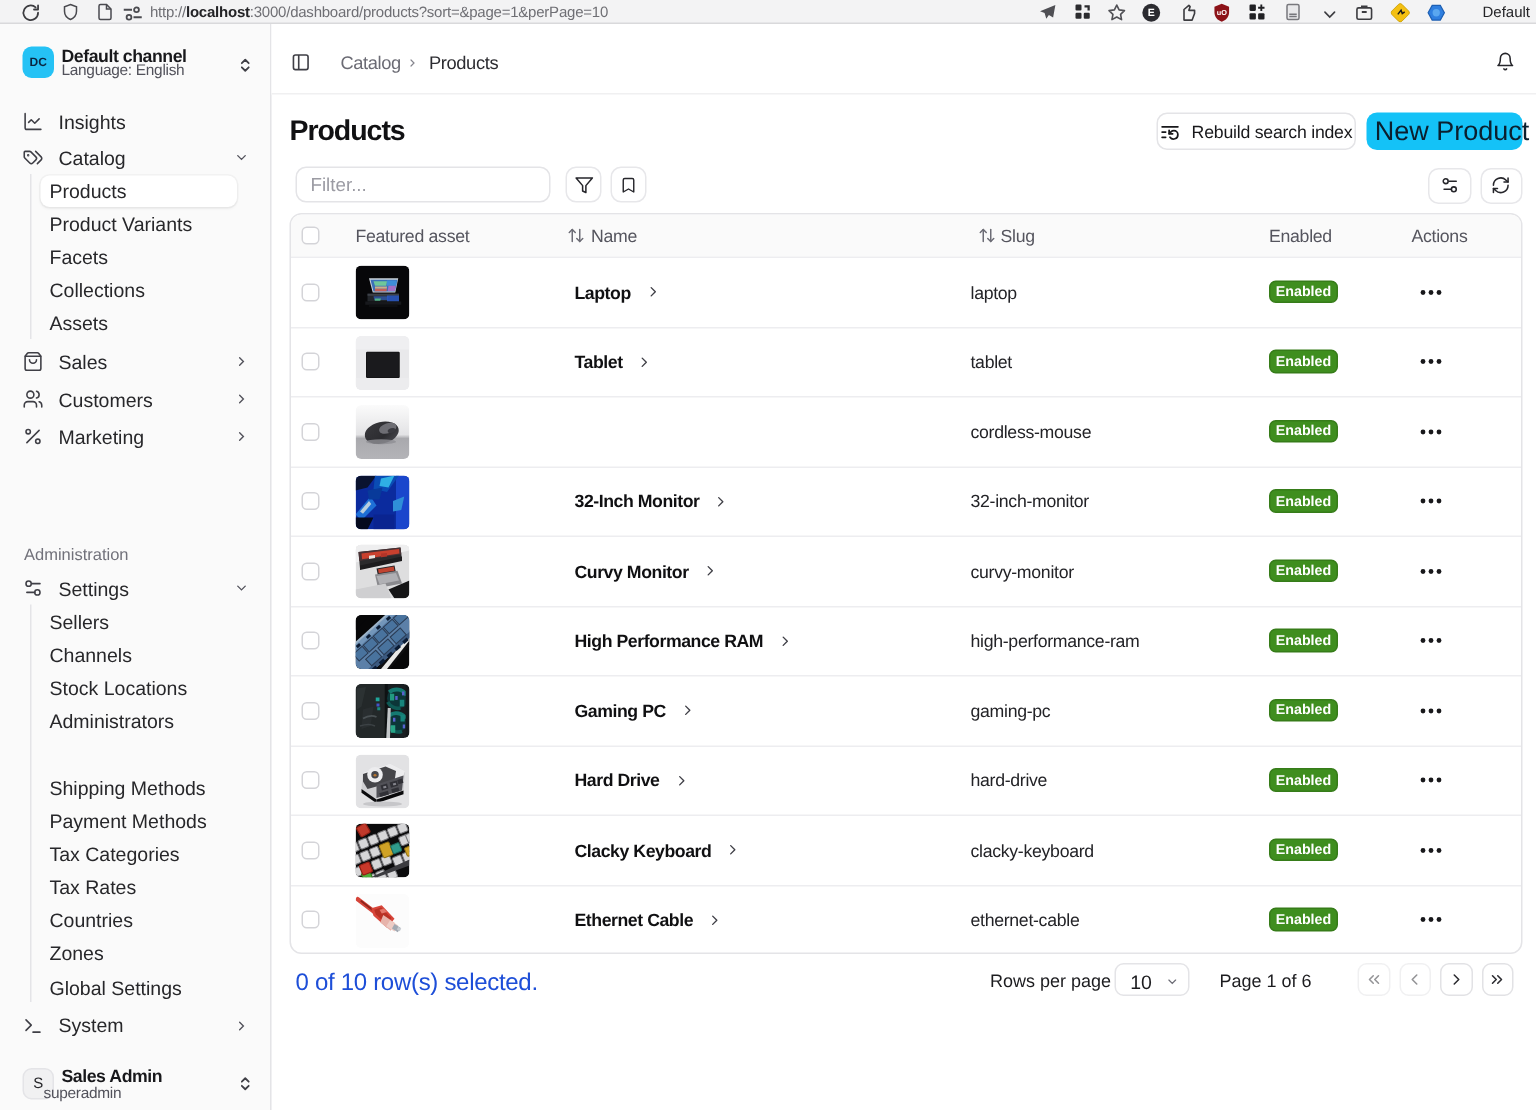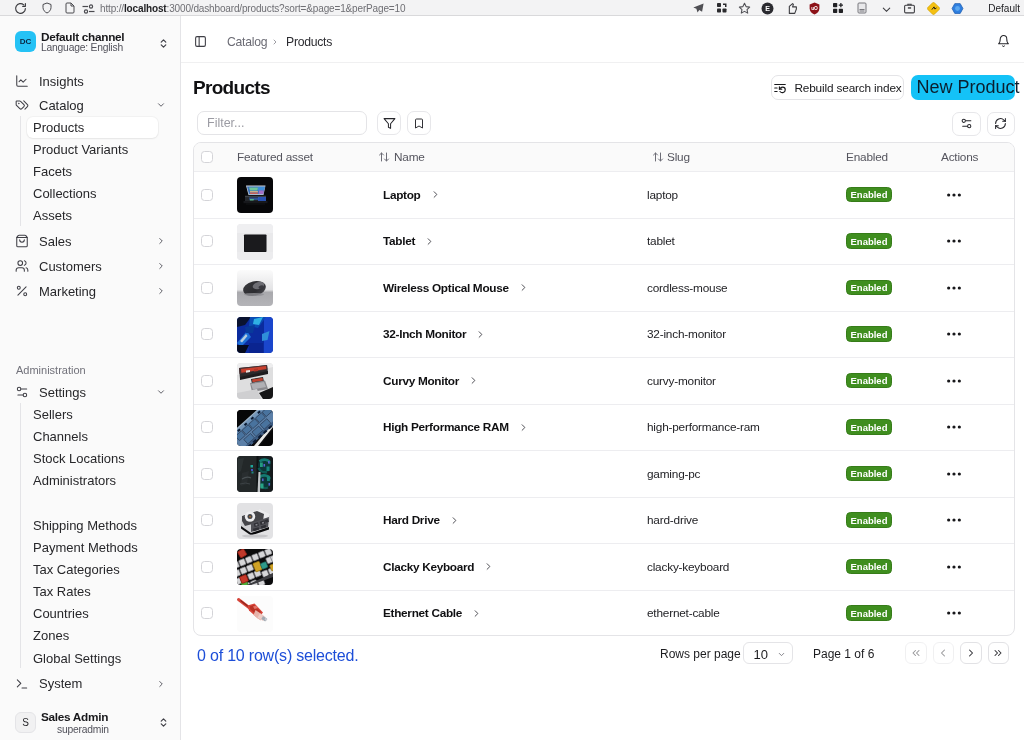--- a/index.html
+++ b/index.html
@@ -24,21 +24,21 @@
   .subline { position:absolute; left:20px; width:1px; background:#e4e4e7; }
   .selected { background:#fff; border-radius:6px; box-shadow:0 0 0 1px rgba(0,0,0,0.03), 0 1px 2px rgba(0,0,0,0.05); }
   .grouplabel { position:absolute; left:16px; font-size:11px; color:#71717a; }
   .chav { position:absolute; left:15px; top:15px; width:21px; height:21px; border-radius:6px; background:#25c2f5; color:#0a2540; font-size:8px; font-weight:700; display:flex; align-items:center; justify-content:center; }
   .chtit { position:absolute; left:41px; top:14px; font-size:11.8px; letter-spacing:-0.3px; font-weight:700; color:#18181b; }
   .chsub { position:absolute; left:41px; top:26px; font-size:10.3px; letter-spacing:-0.2px; color:#52525b; }
   .chchev { position:absolute; left:158px; top:20.5px; color:#3f3f46; }
 
   .uav { position:absolute; left:15px; top:695.5px; width:21px; height:21px; border-radius:6px; background:#f1f1f2; border:1px solid #e4e4e7; color:#27272a; font-size:10px; display:flex; align-items:center; justify-content:center; }
   .utit { position:absolute; left:41px; top:693.5px; font-size:11.8px; letter-spacing:-0.3px; font-weight:700; color:#18181b; }
-  .usub { position:absolute; left:57px; top:707.5px; font-size:10.3px; letter-spacing:-0.2px; color:#52525b; }
+  .usub { position:absolute; left:29px; top:707.5px; font-size:10.3px; letter-spacing:-0.2px; color:#52525b; }
   .uchev { position:absolute; left:158px; top:700px; color:#3f3f46; }
 
   
   #topbar { position:absolute; left:181px; top:16px; width:843px; height:47px; background:#fff; border-bottom:1px solid #f0f0f1; }
   .crumb { font-size:12.2px; letter-spacing:-0.25px; }
 
   
   h1 { position:absolute; left:193px; top:78px; font-size:19px; line-height:19px; font-weight:700; color:#111113; letter-spacing:-0.7px; }
   .btn { position:absolute; display:flex; align-items:center; justify-content:center; font-size:13px; font-weight:400; border-radius:7px; white-space:nowrap; }
   .btn-outline { background:#fff; border:1px solid #e4e4e7; color:#18181b; }
@@ -459,23 +459,20 @@
               <stop offset="1" stop-color="#4e4e54"></stop>
             </linearGradient>
           </defs>
           <rect width="36" height="36" fill="url(#mbg)"></rect>
           <ellipse cx="17.5" cy="18.5" rx="11.5" ry="7.2" transform="rotate(-13 17.5 18.5)" fill="url(#mb)"></ellipse>
           <ellipse cx="21.5" cy="15.5" rx="6" ry="3.4" transform="rotate(-18 21.5 15.5)" fill="#6e6e74"></ellipse>
           <ellipse cx="24" cy="17" rx="2.6" ry="1.5" transform="rotate(-18 24 17)" fill="#3a3a40"></ellipse>
           <ellipse cx="17" cy="24.5" rx="10" ry="1.6" fill="#8f8f93" opacity="0.8"></ellipse>
         </svg>
       </div>
-    <div class="pname">Wireless Optical Mouse<svg width="11" height="11" viewBox="0 0 24 24" fill="none" stroke="currentColor" stroke-width="2" stroke-linecap="round" stroke-linejoin="round">
-          <path d="m9 6 6 6-6 6"></path>
-        </svg></div>
     <div class="slug">cordless-mouse</div>
     <div class="badge">Enabled</div>
     <div class="dots">
         <svg width="16" height="16" viewBox="0 0 24 24" fill="currentColor">
           <circle cx="4" cy="12" r="2.4"></circle>
           <circle cx="12" cy="12" r="2.4"></circle>
           <circle cx="20" cy="12" r="2.4"></circle>
         </svg>
       </div>
   </div>
@@ -617,20 +614,23 @@
           <path d="M22.5 21 A7.5 7.5 0 0 1 33.5 23" stroke="#157a71" stroke-width="2.6" fill="none"></path>
           <path d="M22 28.5 A7.5 7.5 0 0 0 31 31.5" stroke="#0e5a54" stroke-width="2.4" fill="none"></path>
           <rect x="23.5" y="27.5" width="3" height="5" fill="#27a486"></rect>
           <rect x="30" y="20.5" width="2.8" height="4.5" fill="#17857c"></rect>
           <rect x="25" y="22.5" width="1.6" height="2.6" fill="#5862d0"></rect>
           <rect x="31.5" y="27" width="1.6" height="2.6" fill="#5862d0"></rect>
           <rect x="33.5" y="0" width="2.5" height="36" fill="#14181a"></rect>
           <polygon points="20.5,36 21.5,16 23.5,16 23,36" fill="#c3c7c9"></polygon>
         </svg>
       </div>
+    <div class="pname">Gaming PC<svg width="11" height="11" viewBox="0 0 24 24" fill="none" stroke="currentColor" stroke-width="2" stroke-linecap="round" stroke-linejoin="round">
+          <path d="m9 6 6 6-6 6"></path>
+        </svg></div>
     <div class="slug">gaming-pc</div>
     <div class="badge">Enabled</div>
     <div class="dots">
         <svg width="16" height="16" viewBox="0 0 24 24" fill="currentColor">
           <circle cx="4" cy="12" r="2.4"></circle>
           <circle cx="12" cy="12" r="2.4"></circle>
           <circle cx="20" cy="12" r="2.4"></circle>
         </svg>
       </div>
   </div>

